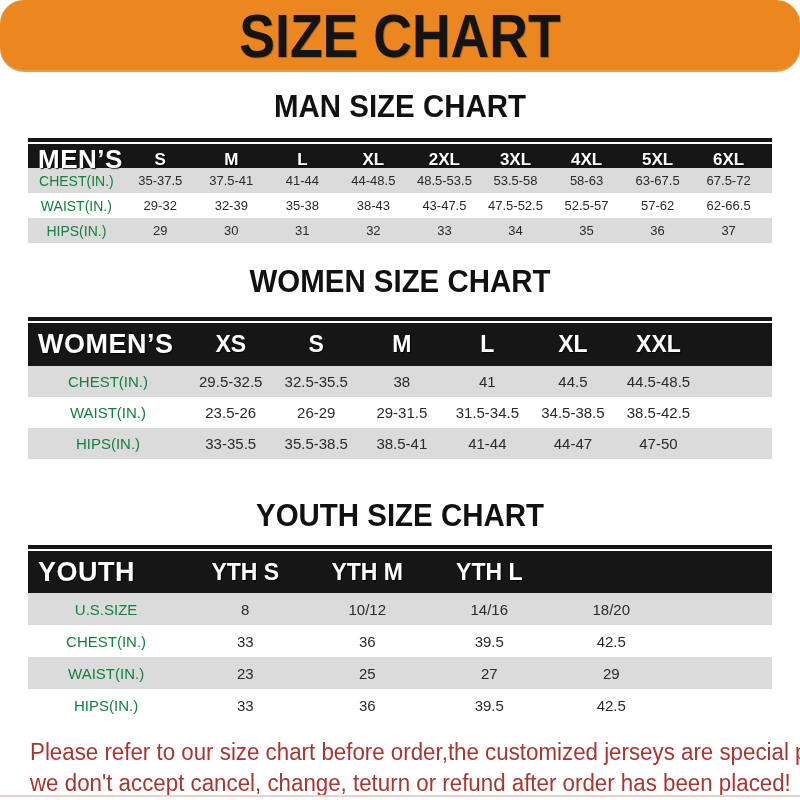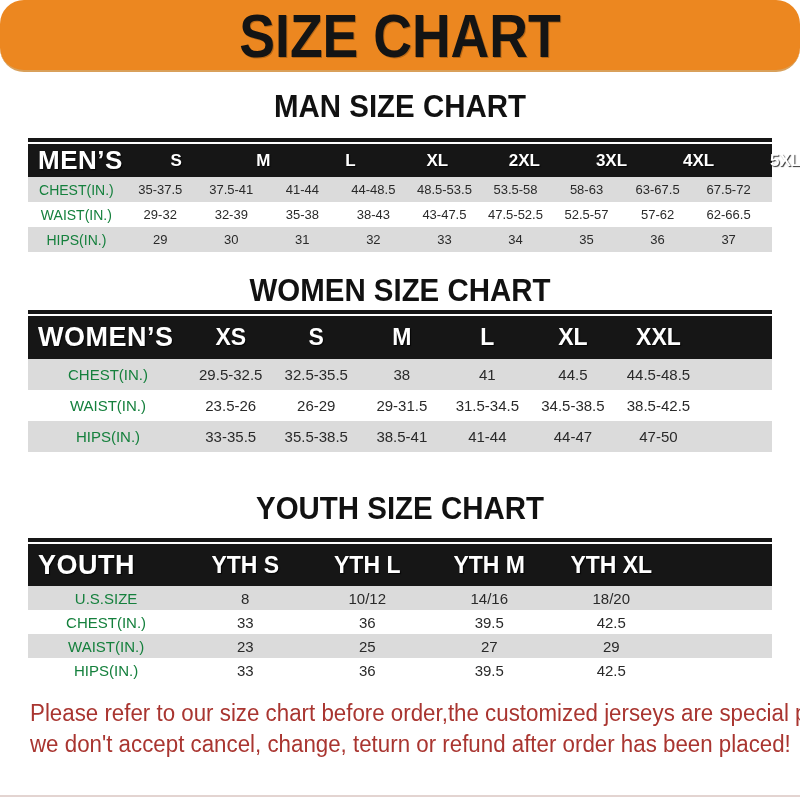--- a/index.html
+++ b/index.html
@@ -31,38 +31,38 @@
   .st-youth { margin-top: 36px; line-height: 40px; }
 
   
   .size-table {
     width: 744px; margin: 0 28px;
     border-top: 4px solid #161616;
     padding-top: 2px;
     background: #ffffff;
   }
   .tbl-men   { margin-top: 14px; }
-  .tbl-women { margin-top: 0; }
+  .tbl-women { margin-top: 16px; }
   .tbl-youth { margin-top: 10px; }
 
   .thead { display: grid; background: #161616; color: #fff; align-items: center; }
   .trow  { display: grid; align-items: center; }
   .trow.odd  { background: #dbdbdb; }
   .trow.even { background: #ffffff; }
 
   .t0 .thead, .t0 .trow { grid-template-columns: 13% repeat(9, 9.55%); }
   .t1 .thead, .t1 .trow { grid-template-columns: 21.5% repeat(6, 11.5%); }
   .t2 .thead, .t2 .trow { grid-template-columns: 21% repeat(4, 16.4%); }
 
-  .t0 .thead { height: 33px; gap: 16px; }
+  .t0 .thead { height: 24px; }
   .t0 .trow  { height: 25px; }
   .t1 .thead { height: 43px; }
   .t1 .trow  { height: 31px; }
   .t2 .thead { height: 42px; }
-  .t2 .trow  { height: 24px; }
+  .t2 .trow  { height: 32px; }
 
   .corner {
     font-weight: 800; padding-left: 10px; letter-spacing: .5px;
     text-shadow: 1px 1px 1px rgba(0,0,0,.8);
   }
   .t0 .corner { font-size: 26px; }
   .t1 .corner, .t2 .corner { font-size: 27px; }
 
   .hcell { text-align: center; font-weight: bold; text-shadow: 1px 1px 1px rgba(0,0,0,.8); }
   .t0 .hcell { font-size: 17px; }
@@ -189,23 +189,22 @@
       </div>
     </div>
 </section>
 
 <section>
   <h2 class="section-title st-youth">YOUTH SIZE CHART</h2>
   <div class="size-table tbl-youth t2">
       <div class="thead">
         <div class="corner">YOUTH</div>
         <div class="hcell">YTH S</div>
+        <div class="hcell">YTH M</div>
         <div class="hcell">YTH L</div>
-        <div class="hcell">YTH M</div>
-        <div class="hcell">YTH XL</div>
       </div>
       <div class="trow odd">
         <div class="rlabel">U.S.SIZE</div>
         <div class="cell">8</div>
         <div class="cell">10/12</div>
         <div class="cell">14/16</div>
         <div class="cell">18/20</div>
       </div>
       <div class="trow even">
         <div class="rlabel">CHEST(IN.)</div>

